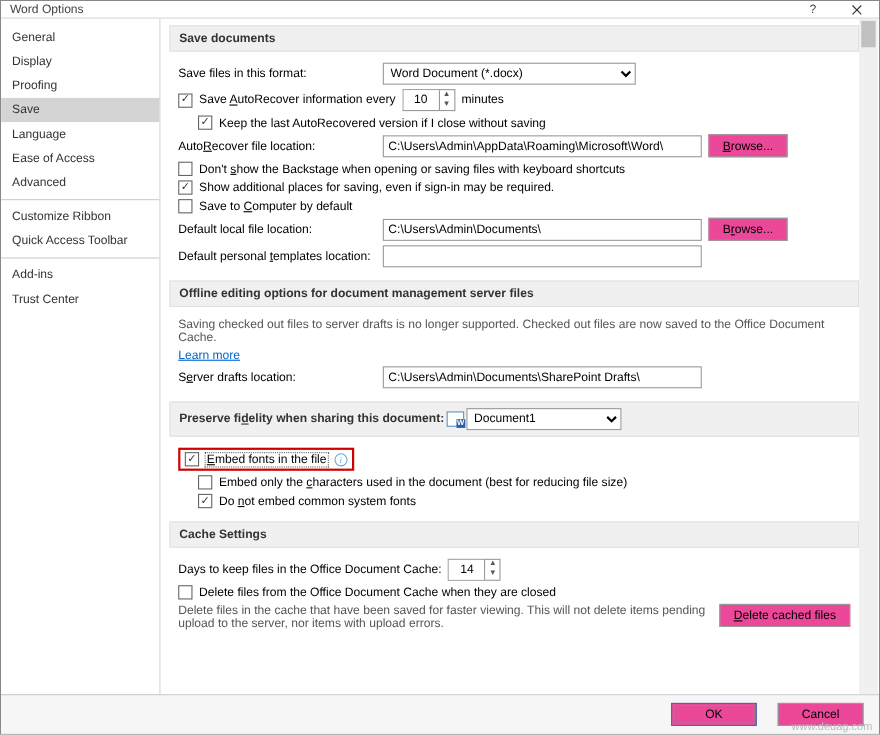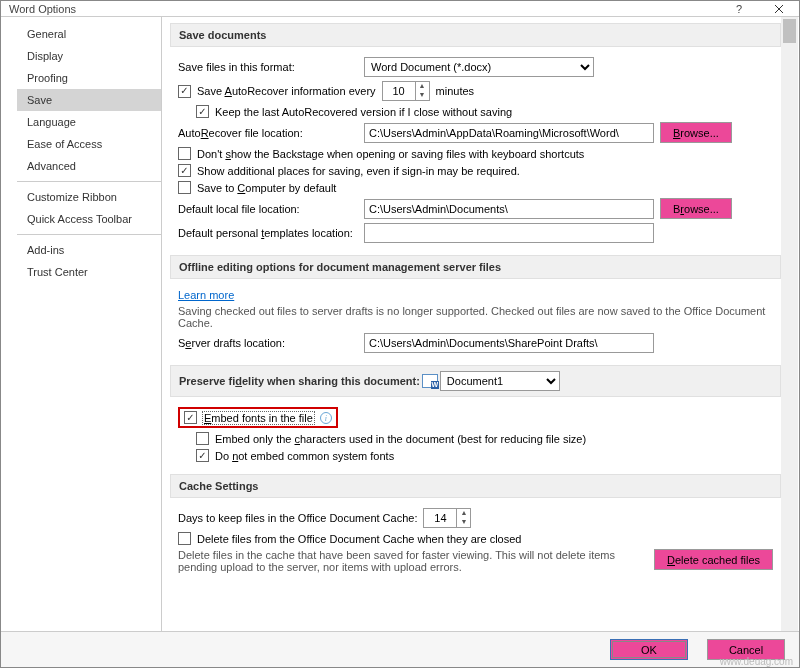--- a/index.html
+++ b/index.html
@@ -1,21 +1,21 @@
 <!DOCTYPE html>
 <html><head>
 <meta charset="utf-8">
 <style>
   * { box-sizing: border-box; font-family: "Segoe UI", Tahoma, sans-serif; font-size: 11px; }
   body { margin: 0; background: #fff; }
   .window { width: 800px; height: 668px; border: 1px solid #888; display: flex; flex-direction: column; background: #fff; position: relative; }
   .titlebar { height: 16px; display: flex; align-items: center; border-bottom: 1px solid #ccc; background: #fff; }
   .titlebar .title { padding-left: 8px; flex: 1; color: #444; }
   .titlebar .tb-btn { width: 40px; height: 28px; display: flex; align-items: center; justify-content: center; color: #444; }
-  .body { flex: 1; display: flex; min-height: 0; padding-left: 16px; }
+  .body { flex: 1; display: flex; min-height: 0; }
   .sidebar { width: 145px; border-right: 1px solid #ccc; background: #fff; padding-top: 6px; }
   .sidebar .item { padding: 5px 10px; color: #333; cursor: default; }
   .sidebar .item.selected { background: #d4d4d4; }
   .sidebar .sep { height: 1px; background: #ccc; margin: 4px 0; }
   .content { flex: 1; position: relative; overflow: hidden; background: #fff; }
   .scroll-inner { position: absolute; left: 8px; right: 18px; top: 0; bottom: 0; }
   .section-hdr { background: #f0f0f0; border: 1px solid #e0e0e0; padding: 5px 8px; font-weight: bold; color: #333; margin-top: 6px; }
   .section-body { padding: 6px 8px 2px 8px; }
   .row { display: flex; align-items: center; margin: 4px 0; gap: 6px; }
   .indent1 { margin-left: 18px; }
@@ -124,35 +124,35 @@
           </div>
           <div class="row">
             <span class="lbl-col">Default personal <span class="underline">t</span>emplates location:</span>
             <input type="text" class="field long" value="" style="">
           </div>
         </div>
 
         <div class="section-hdr">Offline editing options for document management server files</div>
         <div class="section-body">
           <div class="row">
+              <span class="note">Saving checked out files to server drafts is no longer supported. Checked out files are now saved to the Office Document Cache.</span>
+            </div>
+          <div class="row">
               <span class="link">Learn more</span>
-            </div>
-          <div class="row">
-              <span class="note">Saving checked out files to server drafts is no longer supported. Checked out files are now saved to the Office Document Cache.</span>
             </div>
           <div class="row">
             <span class="lbl-col">S<span class="underline">e</span>rver drafts location:</span>
             <input type="text" class="field long" value="C:\Users\Admin\Documents\SharePoint Drafts\" style="">
           </div>
         </div>
 
         <div class="section-hdr" style="display:flex;align-items:center;gap:2px">
           <span>Preserve fi<span class="underline">d</span>elity when sharing this document:</span>
           <span class="doc-icon"></span>
-          <select class="combo" style="width:120px;font-weight:normal"><option>Document1</option></select>
+          <select class="combo" style="width:141px;font-weight:normal"><option>Document1</option></select>
         </div>
         <div class="section-body">
           <div class="row">
             <span class="redbox">
               <span class="chk checked"></span>
               <span style="outline:1px dotted #666; padding:0 1px"><span class="underline">E</span>mbed fonts in the file</span>
               <span class="info-circle">i</span>
             </span>
           </div>
           <div class="row indent1">

